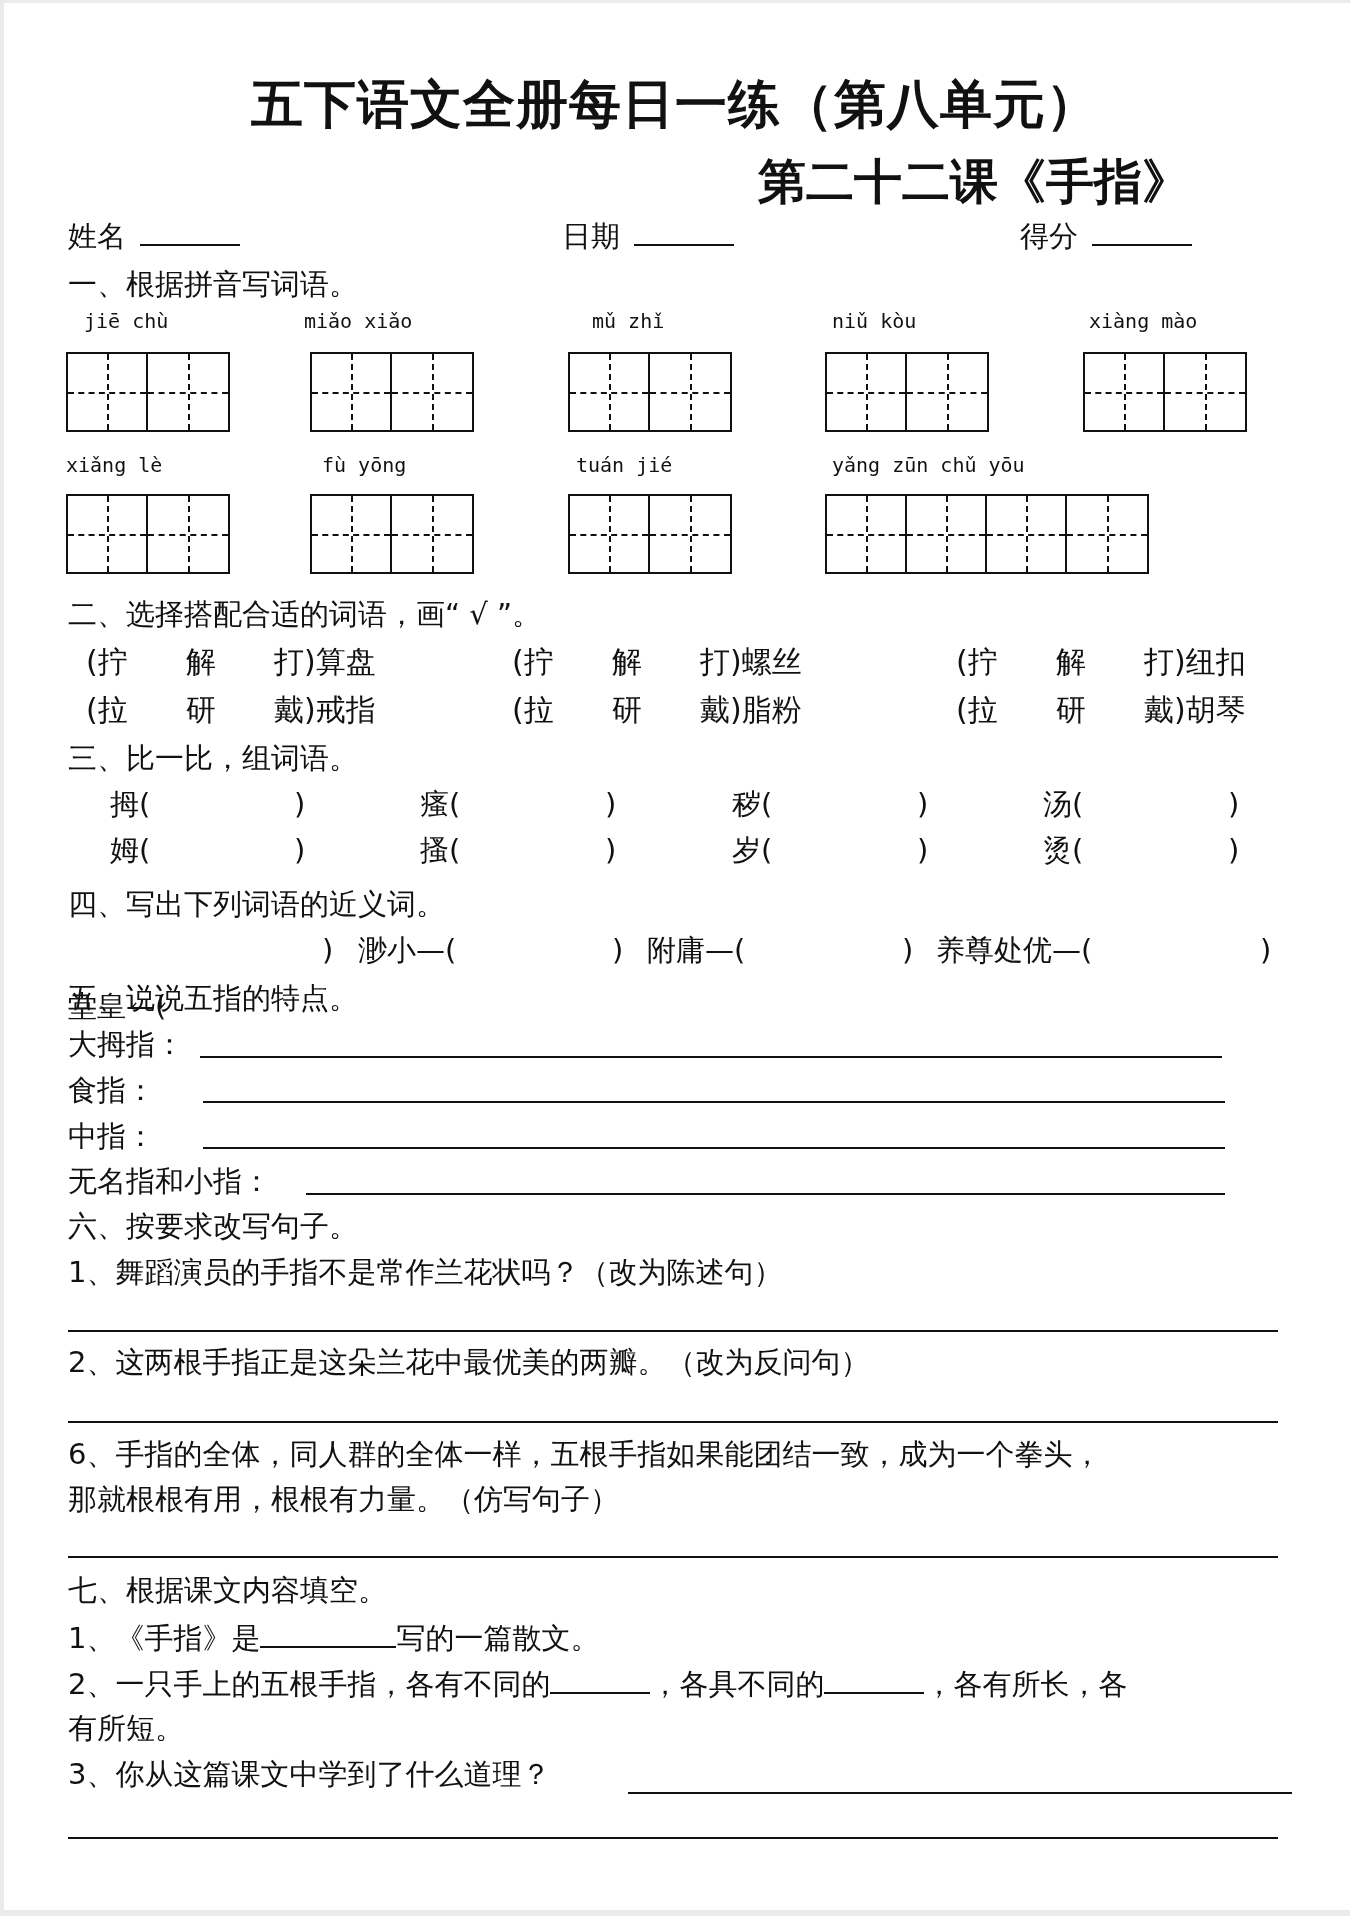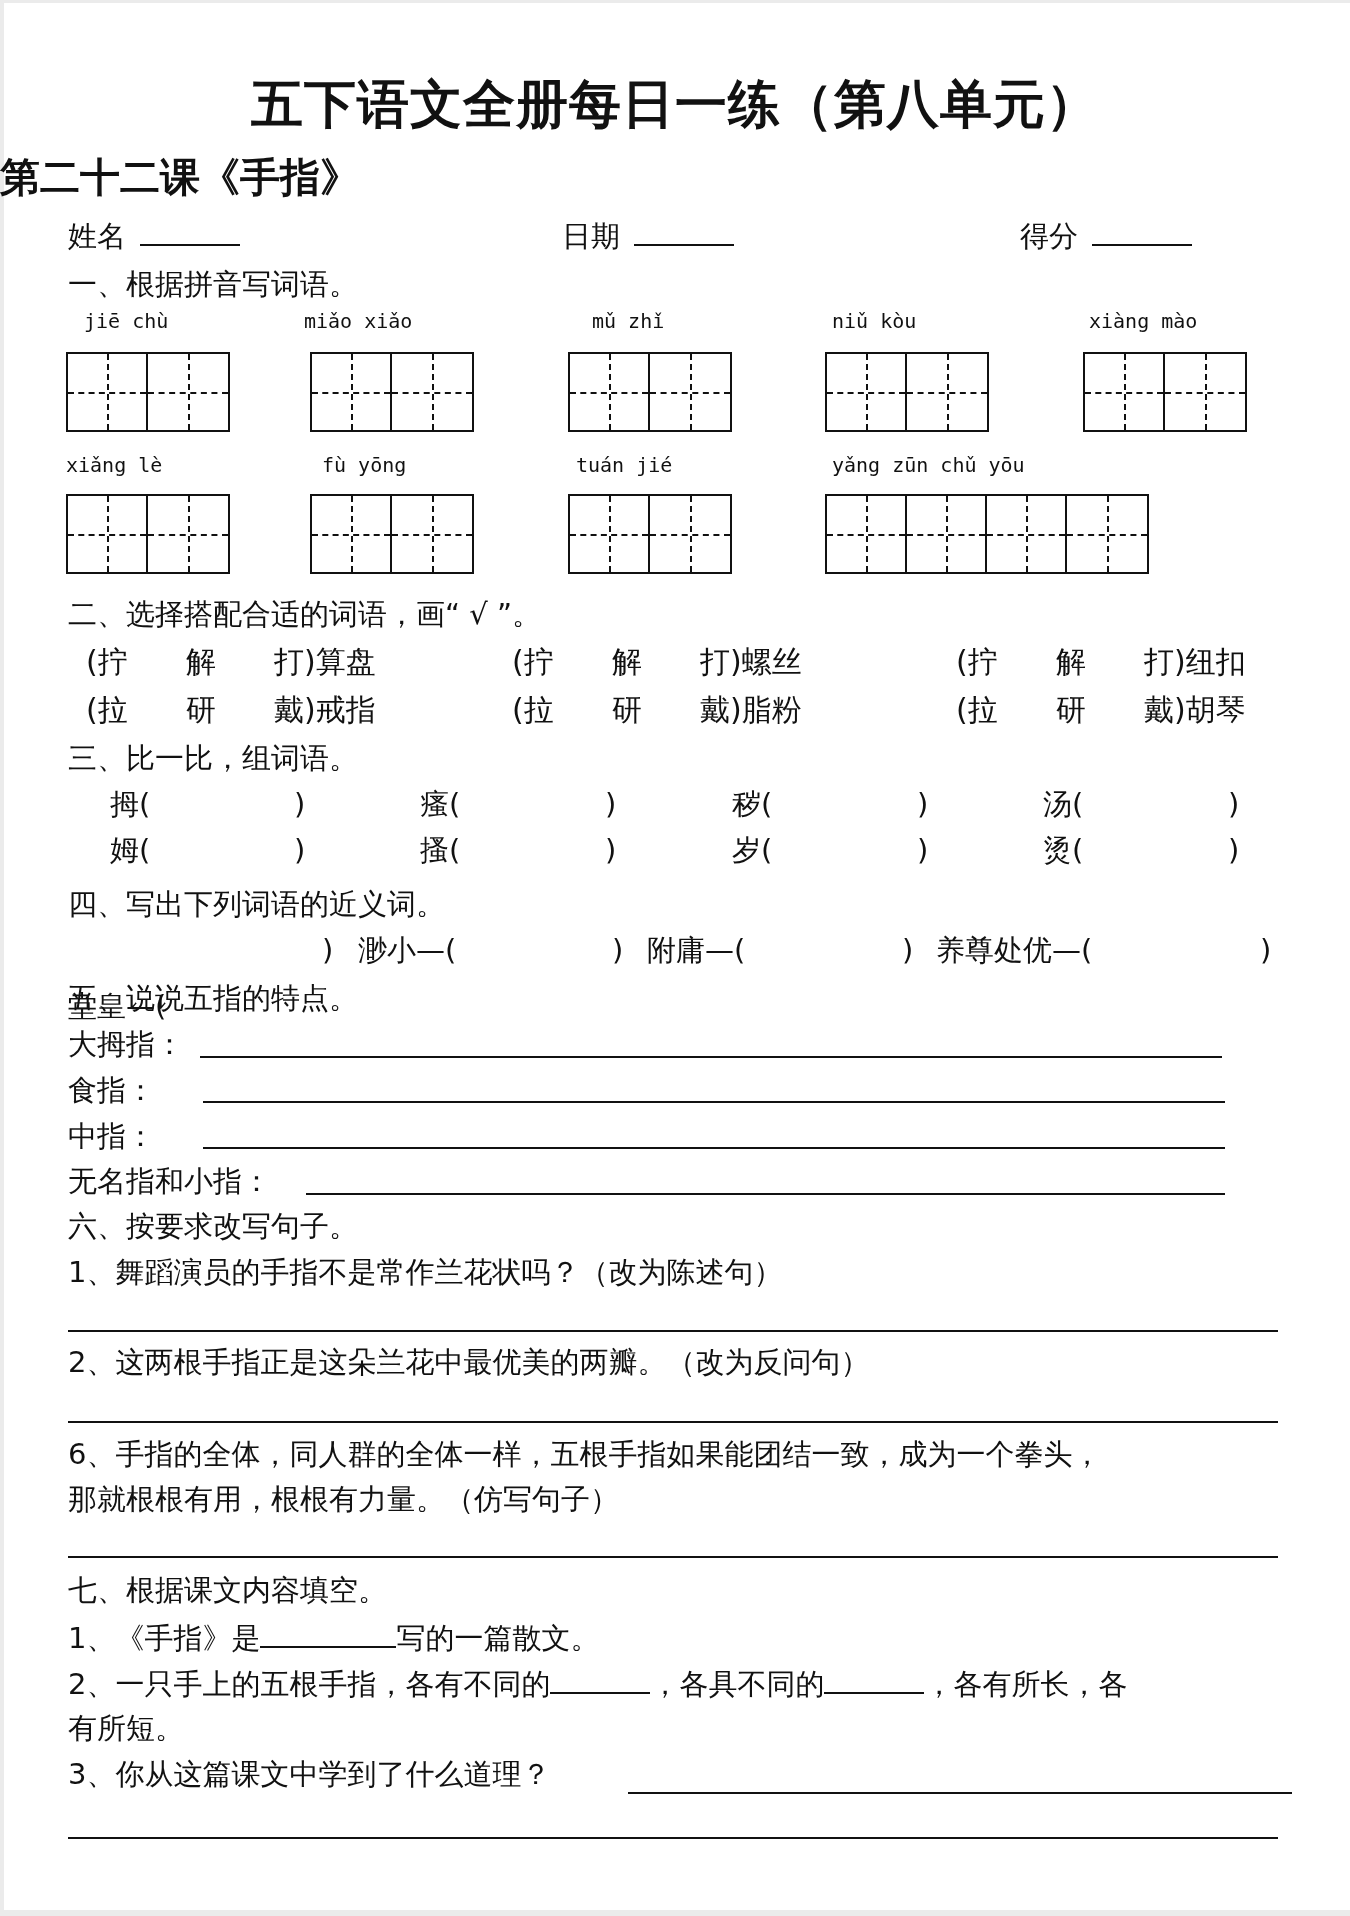--- a/index.html
+++ b/index.html
@@ -16,22 +16,22 @@
       left: 4px; top: 3px;
       width: 1346px; height: 1907px;
       background: #ffffff;
     }
     .abs { position: absolute; white-space: nowrap; }
     .title {
       left: 0; width: 1350px; text-align: center;
       top: 70px; font-size: 52px; font-weight: bold; letter-spacing: 1px;
     }
     .subtitle {
-      left: 0; width: 1190px; text-align: left;
-      top: 150px; font-size: 40px; font-weight: bold;
+      left: 0; width: 1190px; text-align: right;
+      top: 150px; font-size: 48px; font-weight: bold;
     }
     .t29 { font-size: 29px; line-height: 36px; }
     .blank-short {
       display: inline-block; width: 100px; border-bottom: 2px solid #111;
       margin-left: 14px; height: 26px; vertical-align: baseline;
     }
     .pinyin {
       font-family: "DejaVu Sans Mono", "Liberation Mono", monospace;
       font-size: 20px; line-height: 34px;
     }

